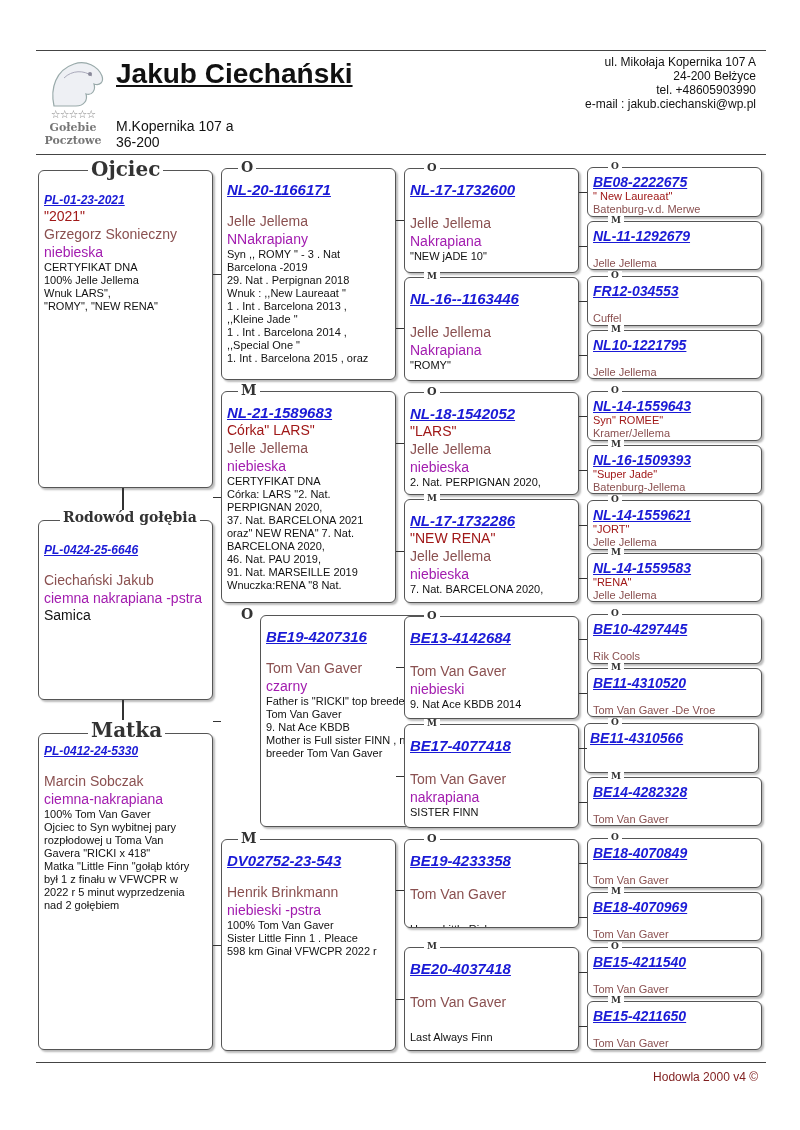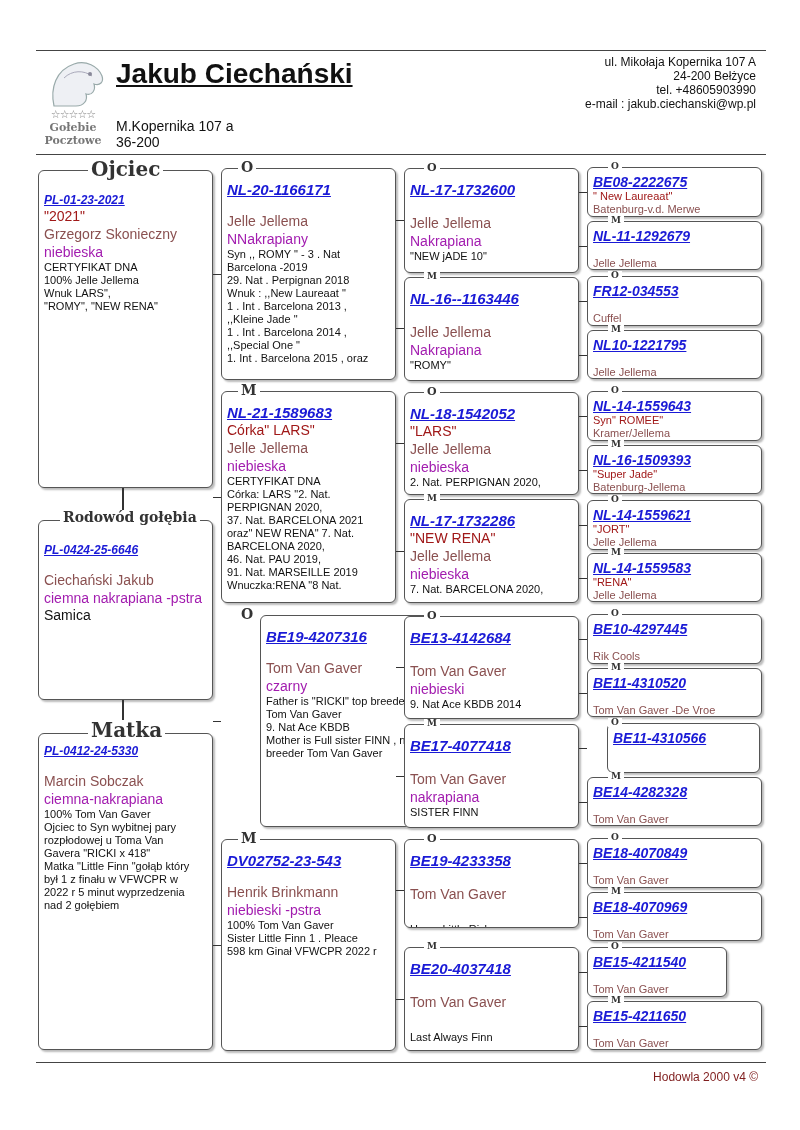--- a/index.html
+++ b/index.html
@@ -294,21 +294,21 @@
       <span class="owner" style="margin-top: 13px;">Rik Cools</span>
     </div>
     <div class="lbl xs" style="left: 608px; top: 609px;">O</div>
     <div class="line" style="left: 579px; top: 639px; width: 8px; height: 1.2px;"></div>
     <div class="box c4" style="left: 587px; top: 668px; width: 175px; height: 49px;">
       <a class="ring r4">BE11-4310520</a>
       <span class="owner" style="margin-top: 13px;">Tom Van Gaver -De Vroe</span>
     </div>
     <div class="lbl xs" style="left: 608px; top: 663px;">M</div>
     <div class="line" style="left: 579px; top: 693px; width: 8px; height: 1.2px;"></div>
-    <div class="box c4" style="left: 607px; top: 723px; width: 153px; height: 50px;">
+    <div class="box c4" style="left: 584px; top: 723px; width: 175px; height: 50px;">
       <a class="ring r4">BE11-4310566</a>
       <span class="owner" style="margin-top: 13px;"></span>
     </div>
     <div class="lbl xs" style="left: 608px; top: 718px;">O</div>
     <div class="line" style="left: 579px; top: 748px; width: 8px; height: 1.2px;"></div>
     <div class="box c4" style="left: 587px; top: 777px; width: 175px; height: 49px;">
       <a class="ring r4">BE14-4282328</a>
       <span class="owner" style="margin-top: 13px;">Tom Van Gaver</span>
     </div>
     <div class="lbl xs" style="left: 608px; top: 772px;">M</div>
@@ -318,21 +318,21 @@
       <span class="owner" style="margin-top: 13px;">Tom Van Gaver</span>
     </div>
     <div class="lbl xs" style="left: 608px; top: 833px;">O</div>
     <div class="line" style="left: 579px; top: 863px; width: 8px; height: 1.2px;"></div>
     <div class="box c4" style="left: 587px; top: 892px; width: 175px; height: 49px;">
       <a class="ring r4">BE18-4070969</a>
       <span class="owner" style="margin-top: 13px;">Tom Van Gaver</span>
     </div>
     <div class="lbl xs" style="left: 608px; top: 887px;">M</div>
     <div class="line" style="left: 579px; top: 917px; width: 8px; height: 1.2px;"></div>
-    <div class="box c4" style="left: 587px; top: 947px; width: 140px; height: 50px;">
+    <div class="box c4" style="left: 587px; top: 947px; width: 175px; height: 50px;">
       <a class="ring r4">BE15-4211540</a>
       <span class="owner" style="margin-top: 13px;">Tom Van Gaver</span>
     </div>
     <div class="lbl xs" style="left: 608px; top: 942px;">O</div>
     <div class="line" style="left: 579px; top: 972px; width: 8px; height: 1.2px;"></div>
     <div class="box c4" style="left: 587px; top: 1001px; width: 175px; height: 49px;">
       <a class="ring r4">BE15-4211650</a>
       <span class="owner" style="margin-top: 13px;">Tom Van Gaver</span>
     </div>
     <div class="lbl xs" style="left: 608px; top: 996px;">M</div>

